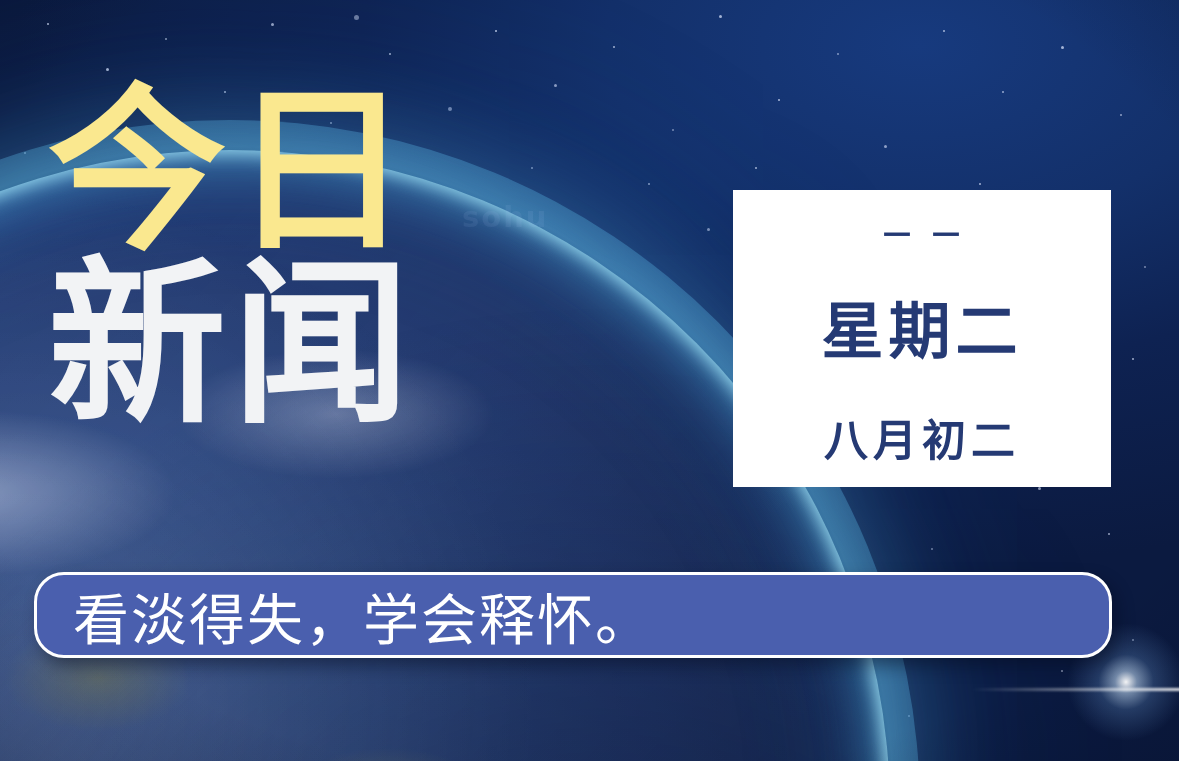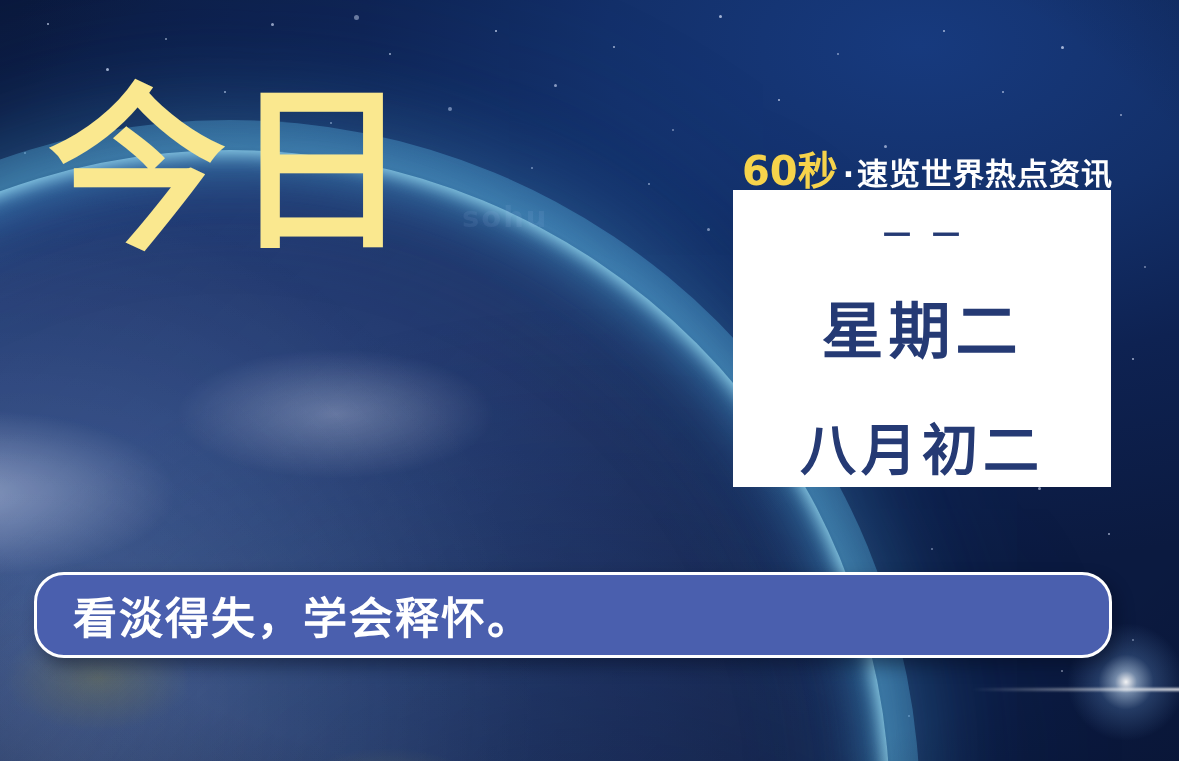--- a/index.html
+++ b/index.html
@@ -167,40 +167,40 @@
     display:flex;align-items:center;gap:14px;
     font-size:38px;font-weight:bold;letter-spacing:1px;
     margin-top:6px;
   }
   .issue-row .bar{ font-size:34px;font-weight:bold; }
   .weekday{
     font-size:62px;font-weight:bold;letter-spacing:5px;
     margin-top:24px;
   }
   .lunar{
-    font-size:56px;font-weight:bold;letter-spacing:5px;
+    font-size:44px;font-weight:bold;letter-spacing:5px;
     margin-top:34px;
   }
 
   
   .quote-bar{
     position:absolute;left:34px;top:572px;
     width:1078px;height:86px;
     box-sizing:border-box;
     background:#4a5fae;
     border:3px solid #ffffff;
     border-radius:30px;
     display:flex;align-items:center;
     padding-left:36px;
     box-shadow:6px 8px 16px rgba(4,10,30,.45);
   }
   .quote-text{
     color:#ffffff;
-    font-size:44px;
-    font-weight:bold;
+    font-size:56px;
+    font-weight:normal;
     letter-spacing:2px;
     font-family:"DejaVu Sans","Liberation Sans",sans-serif;
     white-space:nowrap;
   }
 </style>
 </head>
 <body>
 
 <div class="stage">
 
@@ -271,26 +271,24 @@
 
   <div class="sky-vignette"></div>
 
   <div class="flare"></div>
   <div class="flare-streak"></div>
 
   <div class="watermark">sohu</div>
 
   <div class="headline">
     <span class="ln ln-today">今日</span>
-  </div>
-
-
-  <div class="tagline">
-    <span class="sec">60秒</span><span class="dot">·</span><span class="desc">速览世界热点资讯</span>
-  </div>
+    <span class="ln ln-news">新闻</span>
+  </div>
+
+
 
   <div class="info-card">
     <div class="issue-row">
       <span class="bar">－</span>
       <span class="bar">－</span>
     </div>
     <div class="weekday">星期二</div>
     <div class="lunar">八月初二</div>
   </div>
 

